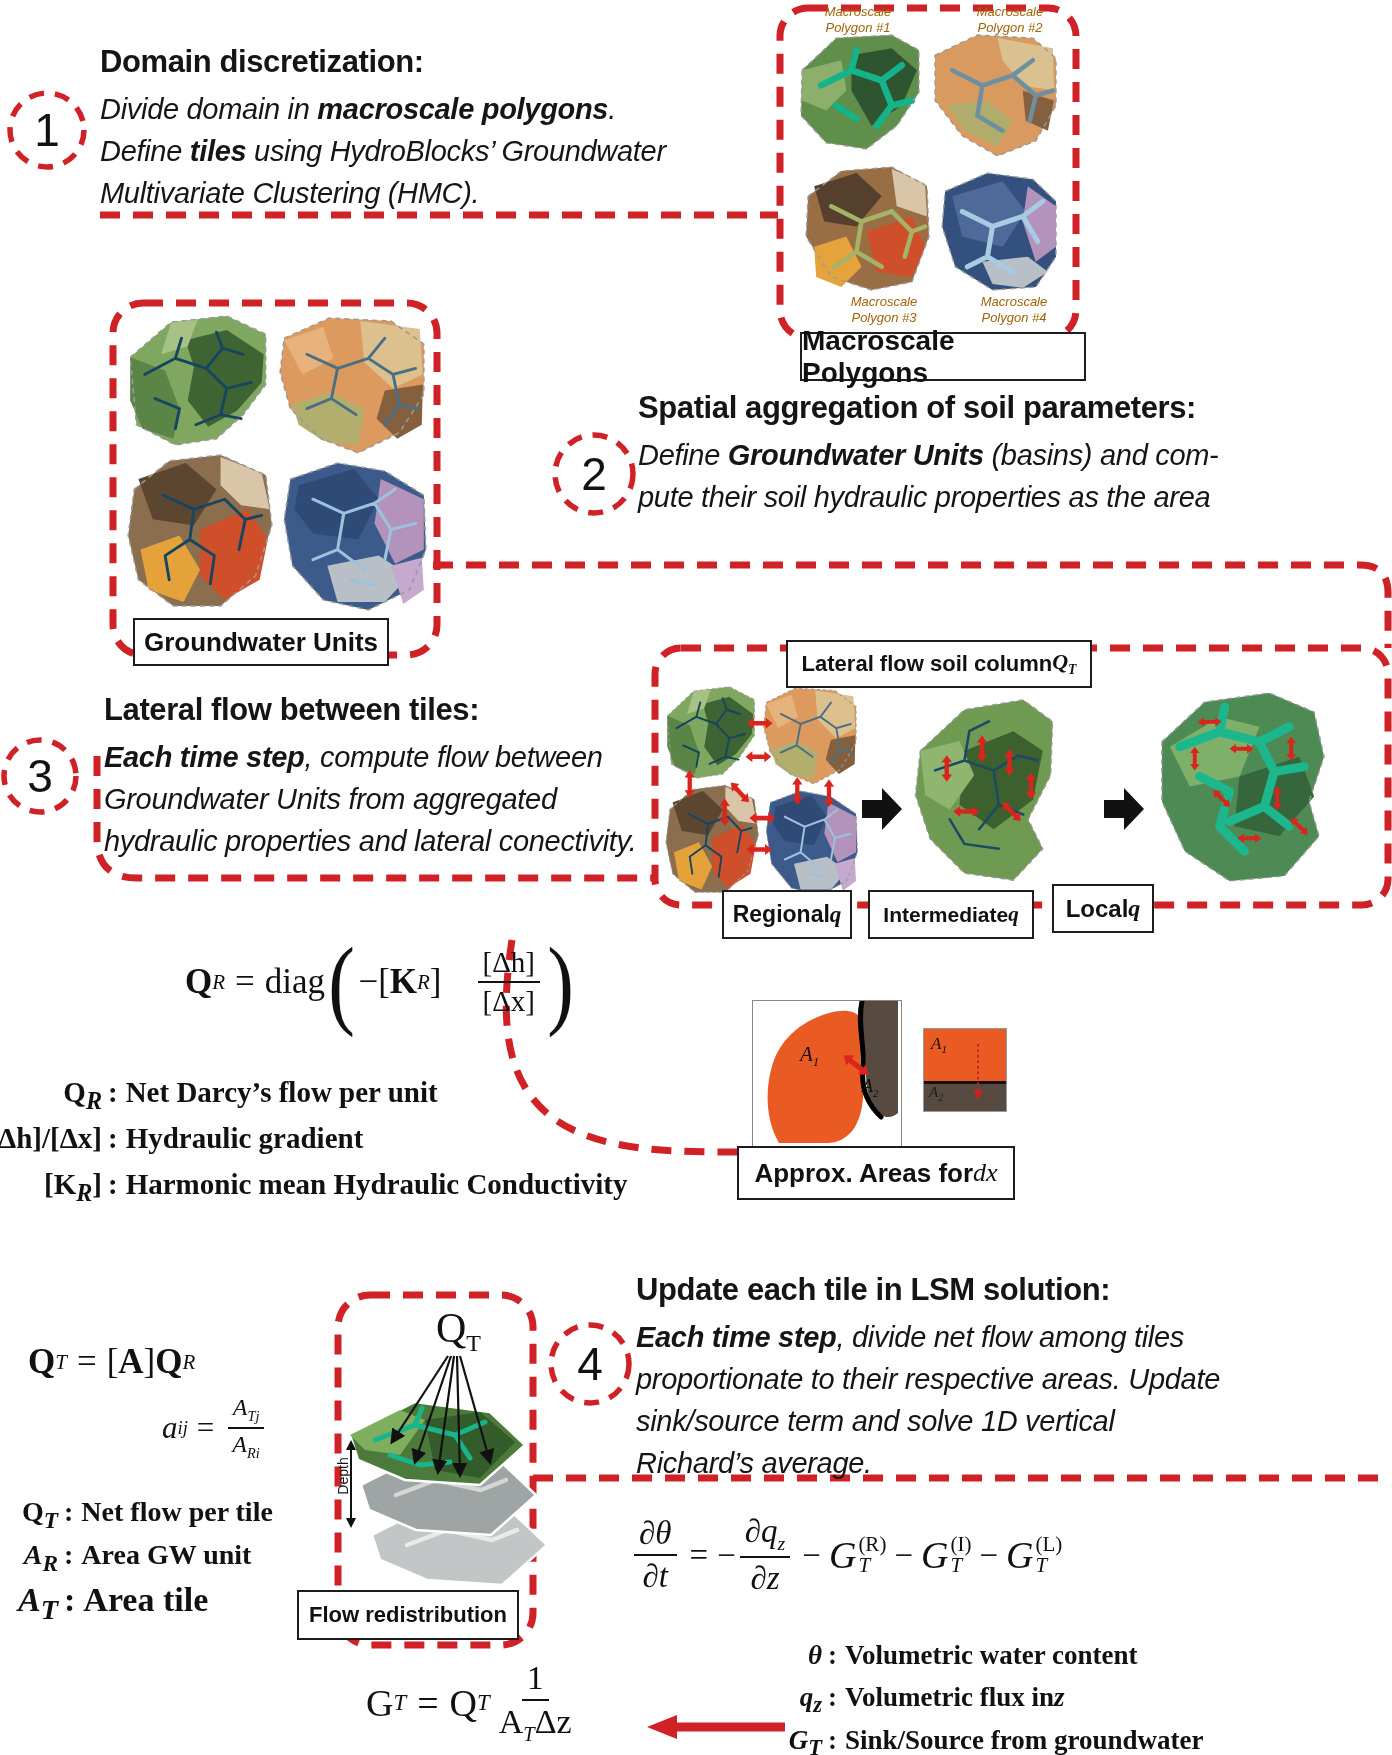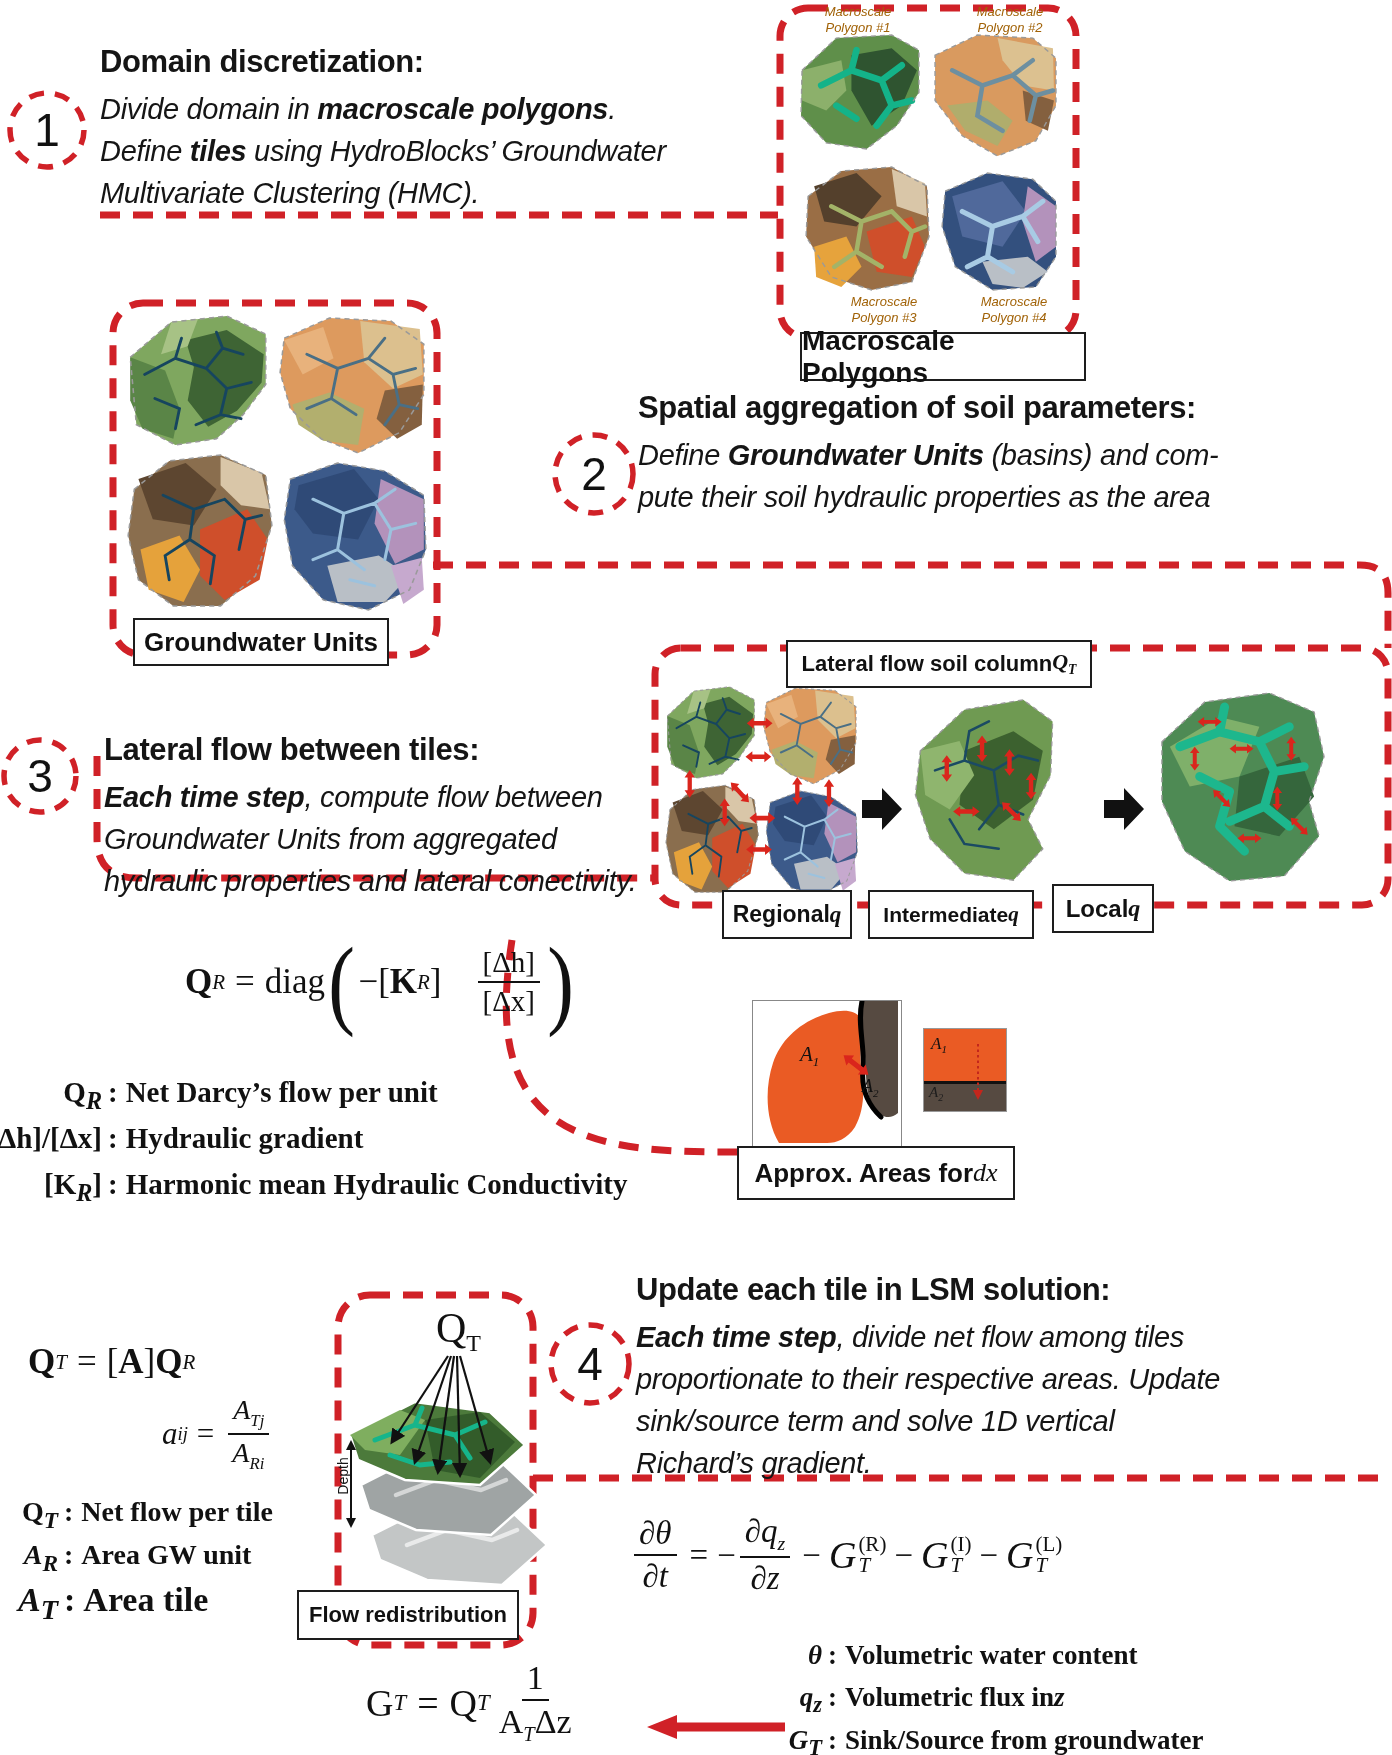--- a/index.html
+++ b/index.html
@@ -116,33 +116,33 @@
   <div class="sline"><span>Define </span><span class="bseg">tiles</span><span> using HydroBlocks’ Groundwater</span></div>
   <div class="sline"><span>Multivariate Clustering (HMC).</span></div>
 </div>
 
 <div class="stepblock" style="left:638px;top:390px;">
   <div class="stitle">Spatial aggregation of soil parameters:</div>
   <div class="sline"><span>Define </span><span class="bseg">Groundwater Units</span><span> (basins) and com-</span></div>
   <div class="sline"><span>pute their soil hydraulic properties as the area</span></div>
 </div>
 
-<div class="stepblock" style="left:104px;top:732px;">
+<div class="stepblock" style="left:104px;top:692px;">
   <div class="stitle">Lateral flow between tiles:</div>
   <div class="sline"><span class="bseg">Each time step</span><span>, compute flow between</span></div>
   <div class="sline"><span>Groundwater Units from aggregated</span></div>
   <div class="sline"><span>hydraulic properties and lateral conectivity.</span></div>
 </div>
 
 <div class="stepblock" style="left:636px;top:1272px;">
   <div class="stitle">Update each tile in LSM solution:</div>
   <div class="sline"><span class="bseg">Each time step</span><span>, divide net flow among tiles</span></div>
   <div class="sline"><span>proportionate to their respective areas. Update</span></div>
   <div class="sline"><span>sink/source term and solve 1D vertical</span></div>
-  <div class="sline"><span>Richard’s gradient.</span></div>
+  <div class="sline"><span>Richard’s average.</span></div>
 </div>
 
 <svg class="figsvg" style="left:796px;top:30px;" width="264" height="262" viewBox="0 0 262 260">
   <path d="M6,40 L40,8 L95,5 L122,20 L122,62 L100,95 L70,118 L30,112 L5,85 Z" fill="#5f8f4a"></path>
   <path d="M55,25 L95,18 L120,40 L105,75 L75,95 L55,60 Z" fill="#2f5430"></path>
   <path d="M6,40 L45,30 L50,60 L30,80 L6,70 Z" fill="#8cb06b"></path>
   <path d="M25,55 L55,40 L85,50 M55,40 L60,20 M85,50 L105,35 M85,50 L95,75 L115,70 M95,75 L80,95 M40,75 L60,88" fill="none" stroke="#14b389" stroke-width="6.5" stroke-linecap="round"></path>
   <path d="M6,40 L40,8 L95,5 L122,20 L122,62 L100,95 L70,118 L30,112 L5,85 Z" fill="none" stroke="#9a9a9a" stroke-width="1.4" stroke-dasharray="5 4"></path>
   <path d="M138,25 L180,5 L235,8 L258,28 L258,75 L238,110 L200,125 L165,105 L138,70 Z" fill="#d99a5f"></path>
   <path d="M200,8 L255,18 L256,60 L225,55 L205,30 Z" fill="#dcc190"></path>
@@ -325,21 +325,21 @@
       <span>A</span>
       <span style="font-weight:400;">]</span>
       <span>Q</span>
       <sub class="mit" style="font-weight:400;">R</sub>
 </div>
 
 <div class="math" style="left:162px;top:1394px;font-size:31px;">
   <span class="mit">a</span>
       <sub class="mit">ij</sub>
   <span style="margin:0 9px;">=</span>
-  <span class="frac" style="font-size:28px;align-items:flex-end;">
+  <span class="frac" style="font-size:24px;">
     <span class="num"><span class="mit">A</span><sub class="mit">T</sub><sub class="mit subsub">j</sub></span>
     <span class="den"><span class="mit">A</span><sub class="mit">R</sub><sub class="mit subsub">i</sub></span>
   </span>
 </div>
 
 <div class="abs" style="left:0px;top:1496px;z-index:3;">
   <div class="defrow" style="font-size:28px;margin-bottom:5px;">
     <span class="lhs" style="width:58px;"><span>Q</span><sub class="mit">T</sub></span>
     <span class="colon">:</span>
     <span>Net flow per tile</span>

